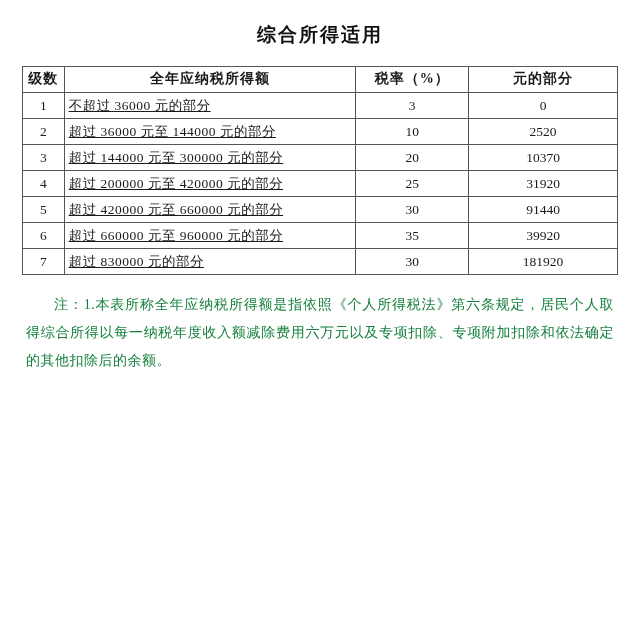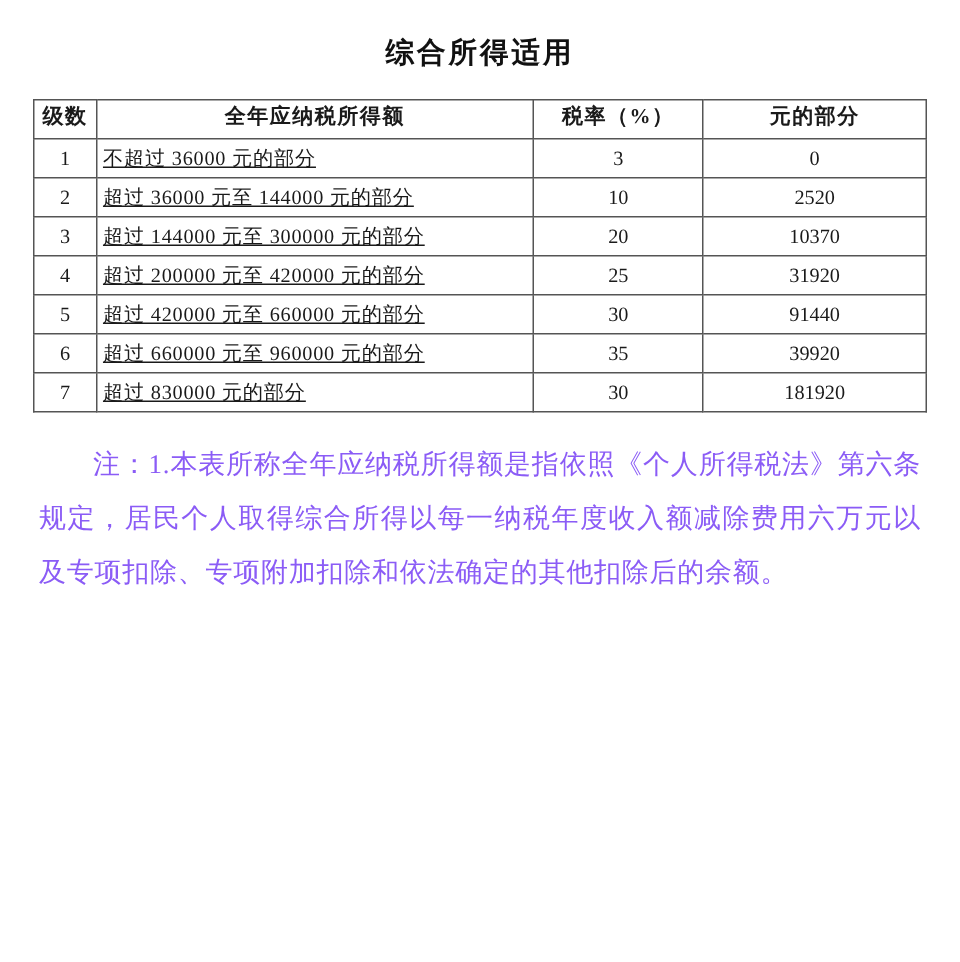--- a/index.html
+++ b/index.html
@@ -58,24 +58,24 @@
   col.c-rate  { width: 19%; }
   col.c-ded   { width: 25%; }
 
   td.level { text-align: center; }
   td.range { text-align: left; padding-left: 8px; letter-spacing: 0.5px; text-decoration: underline; }
   td.rate  { text-align: center; }
   td.ded   { text-align: center; }
 
   .notes {
     padding: 16px 26px 0 26px;
-    font-size: 18px;
+    font-size: 14px;
     line-height: 2.0;
     text-align: justify;
-    color: #8b5cf6;
+    color: #15803d;
   }
   .notes p {
     margin: 0 0 4px 0;
     text-indent: 2em;
     letter-spacing: 0.5px;
   }
 </style>
 </head>
 <body>
 

